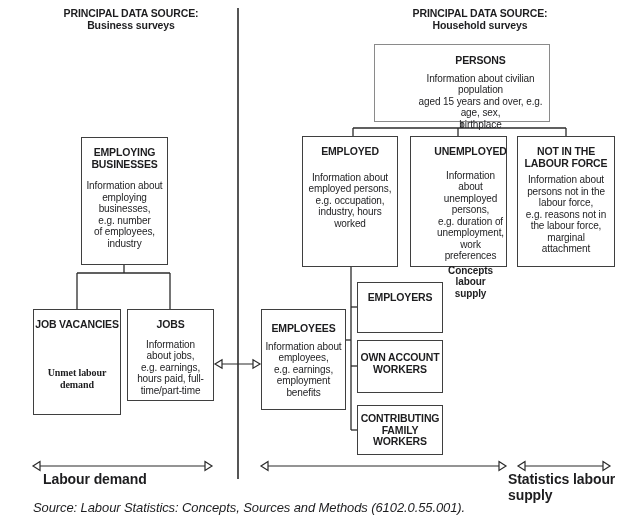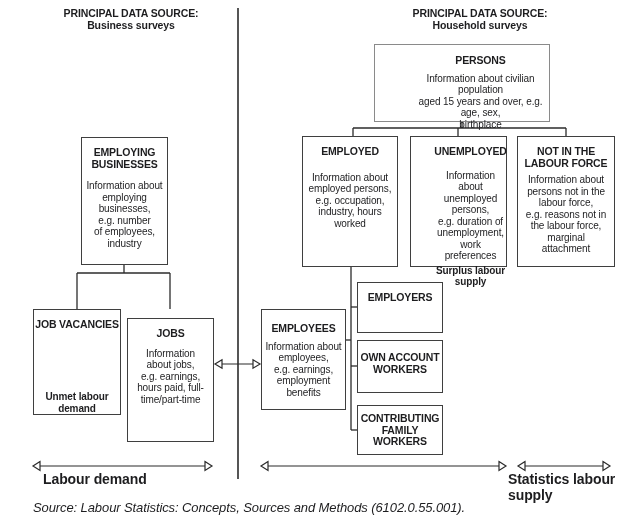--- a/index.html
+++ b/index.html
@@ -38,22 +38,22 @@
   #b-employed .box-body{margin-top:14px;}
   #b-unemployed{left:410px;top:136px;width:97px;height:131px;padding-left:24px;}
   #b-unemployed .box-title{padding-top:9px;}
   #b-unemployed .box-body{margin-top:12px;}
   #b-unemployed .box-note{margin-top:3px;}
   #b-nilf{left:517px;top:136px;width:98px;height:131px;}
   #b-nilf .box-title{padding-top:9px;}
   #b-nilf .box-body{margin-top:5px;}
   #b-jobvac{left:33px;top:309px;width:88px;height:106px;}
   #b-jobvac .box-title{padding-top:9px;}
-  #b-jobvac .box-note{margin-top:auto;margin-bottom:0;}
-  #b-jobs{left:127px;top:309px;width:87px;height:124px;margin-top:9px;}
+  #b-jobvac .box-note{margin-top:auto;margin-bottom:24px;font-family:Liberation Serif, serif;}
+  #b-jobs{left:127px;top:309px;width:87px;height:92px;}
   #b-jobs .box-title{padding-top:9px;}
   #b-jobs .box-body{margin-top:8px;}
   #b-employees{left:261px;top:309px;width:85px;height:101px;}
   #b-employees .box-title{padding-top:13px;}
   #b-employees .box-body{margin-top:6px;}
   #b-employers{left:357px;top:282px;width:86px;height:51px;}
   #b-employers .box-title{padding-top:9px;}
   #b-own{left:357px;top:340px;width:86px;height:53px;}
   #b-own .box-title{padding-top:11px;}
   #b-contrib{left:357px;top:405px;width:86px;height:50px;}
@@ -161,21 +161,21 @@
   </div>
 
   <div class="box" id="b-unemployed">
     <div class="box-title">UNEMPLOYED</div>
     <div class="box-body">Information about
 unemployed
 persons,
 e.g. duration of
 unemployment,
 work preferences</div>
-    <div class="box-note">Surplus labour
+    <div class="box-note">Concepts labour
 supply</div>
   </div>
 
   <div class="box" id="b-nilf">
     <div class="box-title">NOT IN THE
 LABOUR FORCE</div>
     <div class="box-body">Information about
 persons not in the
 labour force,
 e.g. reasons not in

